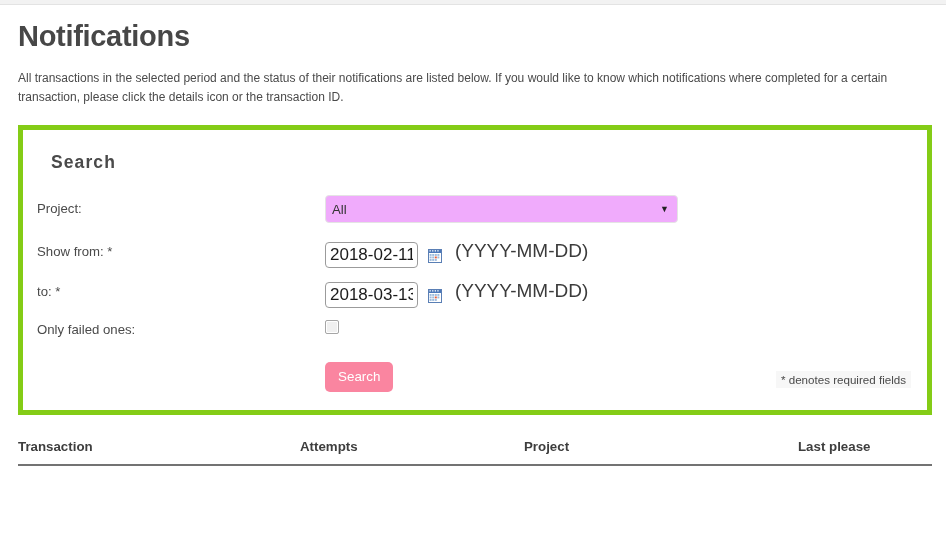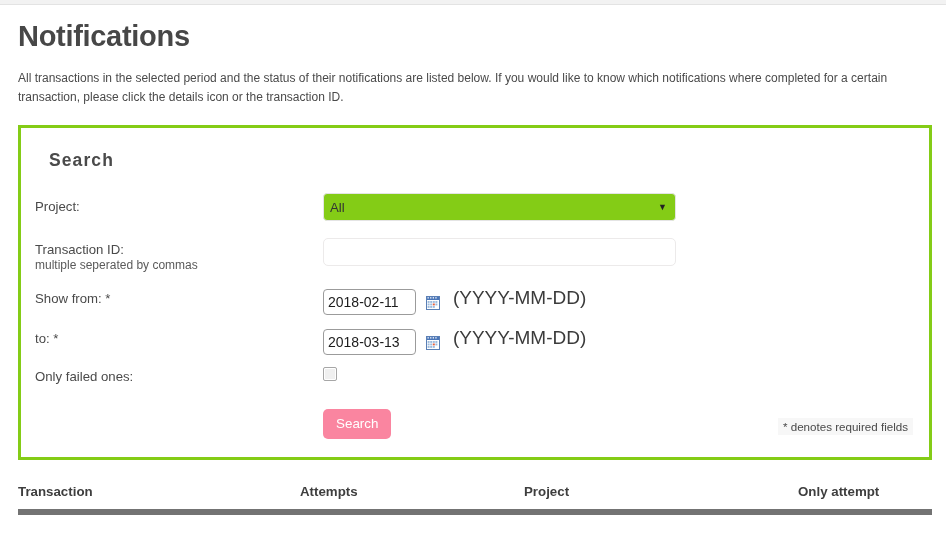--- a/index.html
+++ b/index.html
@@ -44,21 +44,21 @@
   p#intro {
     font-size: 12px;
     line-height: 19px;
     color: #4a4a4a;
     margin: 0 0 18px 0;
     max-width: 880px;
   }
 
   
   #search-panel {
-    border: 3px solid #84cc16;
+    border: 5px solid #84cc16;
     background: #ffffff;
     margin: 0 16px;
     padding: 16px 0 18px 14px;
     box-sizing: border-box;
     width: 914px;
     position: relative;
   }
   #search-heading {
     font-size: 17.5px;
     font-weight: bold;
@@ -102,21 +102,21 @@
 
   select#project-select {
     width: 353px;
     height: 28px;
     font-family: "Liberation Sans", sans-serif;
     font-size: 13.2px;
     color: #333;
     padding: 2px 6px;
     border: 1px solid #e4e4e4;
     border-radius: 4px;
-    background: #84cc16;
+    background: #f0abfc;
     -webkit-appearance: none;
     -moz-appearance: none;
     appearance: none;
     box-sizing: border-box;
   }
   .select-wrap {
     position: relative;
     display: inline-block;
   }
   .select-arrow {
@@ -139,21 +139,21 @@
     padding: 2px 6px;
     box-sizing: border-box;
     color: #333;
   }
   input.date-input {
     width: 93px;
     height: 26px;
     border: 1px solid #9b9b9b;
     border-radius: 4px;
     font-family: "Liberation Sans", sans-serif;
-    font-size: 14px;
+    font-size: 17px;
     color: #1b1b1b;
     padding: 1px 4px;
     box-sizing: border-box;
   }
   .date-hint {
     font-size: 19px;
     color: #3b3b3b;
     margin-left: 8px;
     vertical-align: 3px;
   }
@@ -204,21 +204,21 @@
   table#results-table {
     width: 100%;
     border-collapse: collapse;
   }
   table#results-table th {
     text-align: left;
     font-size: 13.3px;
     font-weight: bold;
     color: #3e3e3e;
     padding: 0 0 10px 0;
-    border-bottom: 6px solid #737373;
+    border-bottom: 2px solid #737373;
   }
   th.col-transaction { width: 282px; }
   th.col-success     { width: 224px; }
   th.col-attempts    { width: 274px; }
   th.col-last        { width: 134px; }
 </style>
 </head>
 <body>
 
 <div id="topbar"></div>
@@ -240,29 +240,20 @@
           <td>
             <span class="select-wrap">
               <select id="project-select">
                 <option>All</option>
               </select>
               <span class="select-arrow">▼</span>
             </span>
           </td>
         </tr>
 
-        <tr class="row-transaction">
-          <td class="label-cell transaction-lbl">
-            <span>Transaction ID:</span>
-            <span class="sub-label">multiple seperated by commas</span>
-          </td>
-          <td>
-            <input id="transaction-input" type="text" placeholder="" style="">
-          </td>
-        </tr>
 
         <tr class="row-from">
           <td class="label-cell from-lbl">Show from: *</td>
           <td>
             <input class="date-input" id="date-from" type="text" value="2018-02-11" style="">
             <span class="cal-icon">
               <svg width="14" height="14" viewBox="0 0 14 14" xmlns="http://www.w3.org/2000/svg">
                 <rect x="0.5" y="0.5" width="13" height="13" fill="#ffffff" stroke="#5a7fb5"></rect>
                 <rect x="1" y="1" width="12" height="3" fill="#4a76b8"></rect>
                 <rect x="1.5" y="1.2" width="1.3" height="1.3" fill="#ffffff"></rect>
@@ -338,21 +329,21 @@
     <div id="required-note">* denotes required fields</div>
   </div>
 
   <div id="results">
     <table id="results-table">
       <thead>
         <tr>
           <th class="col-transaction">Transaction</th>
           <th class="col-success">Attempts</th>
           <th class="col-attempts">Project</th>
-          <th class="col-last">Only attempt</th>
+          <th class="col-last">Last please</th>
         </tr>
       </thead>
       <tbody></tbody>
     </table>
 
   </div>
 
 </div>
 
 </body></html>

